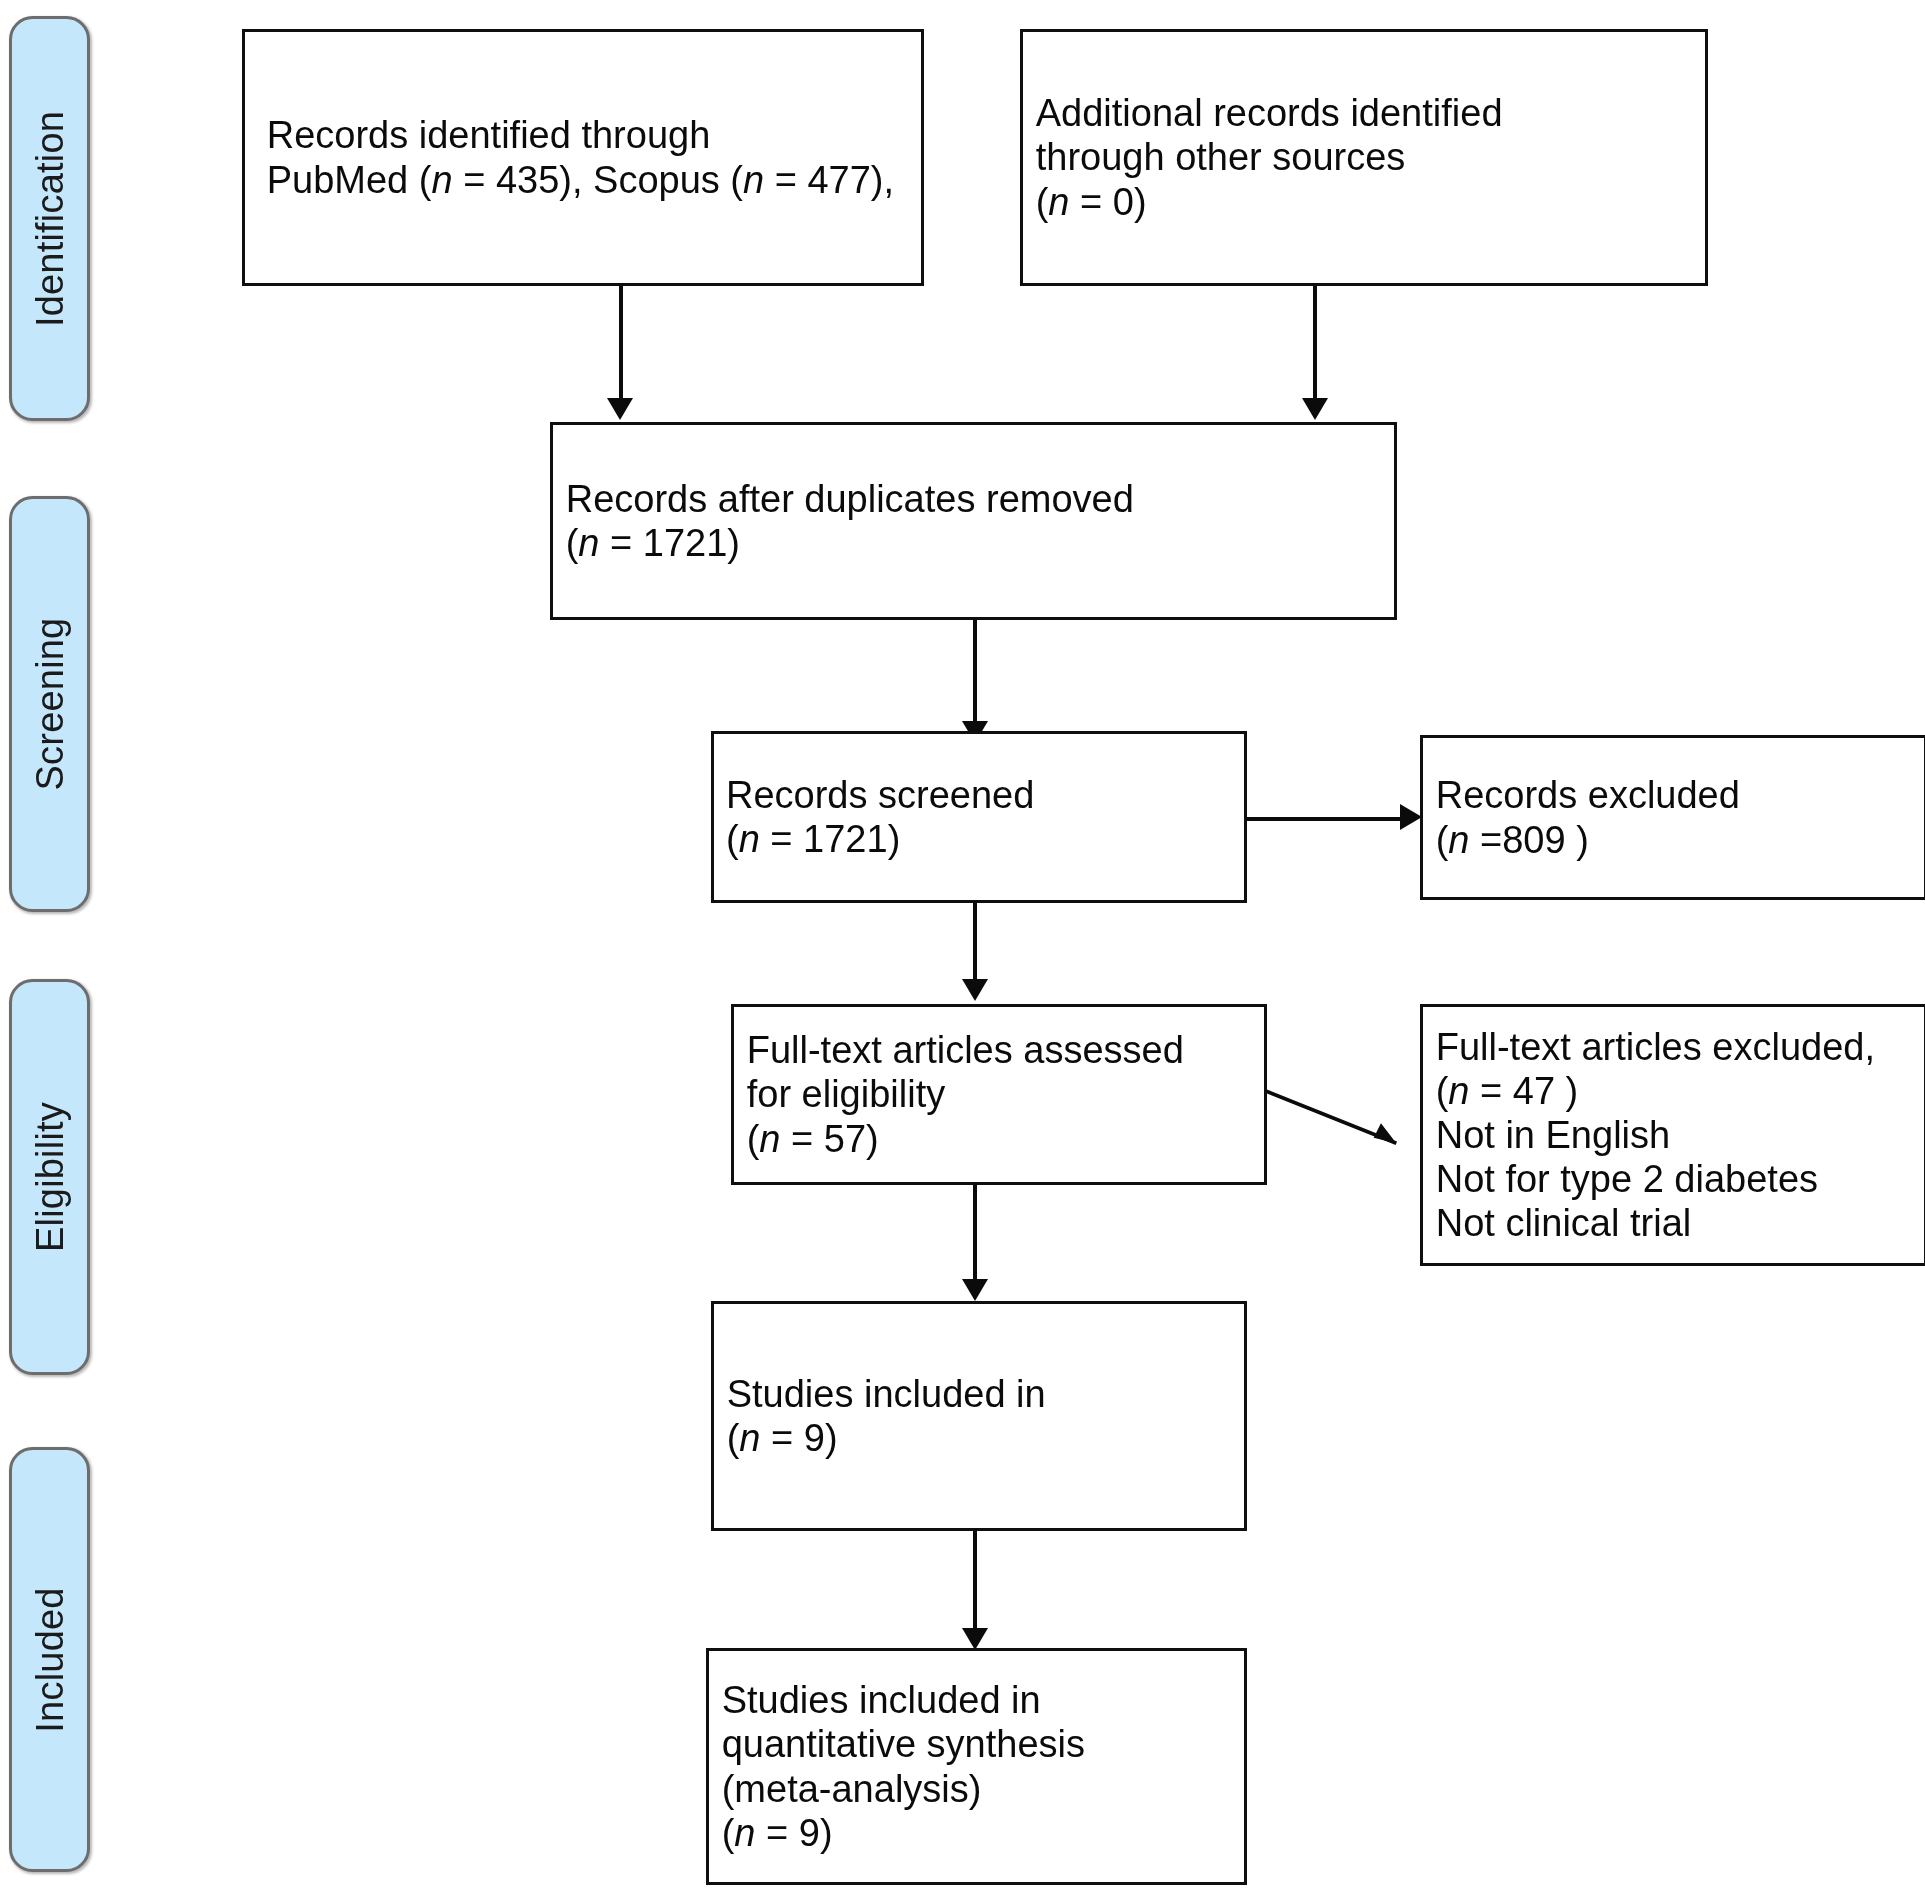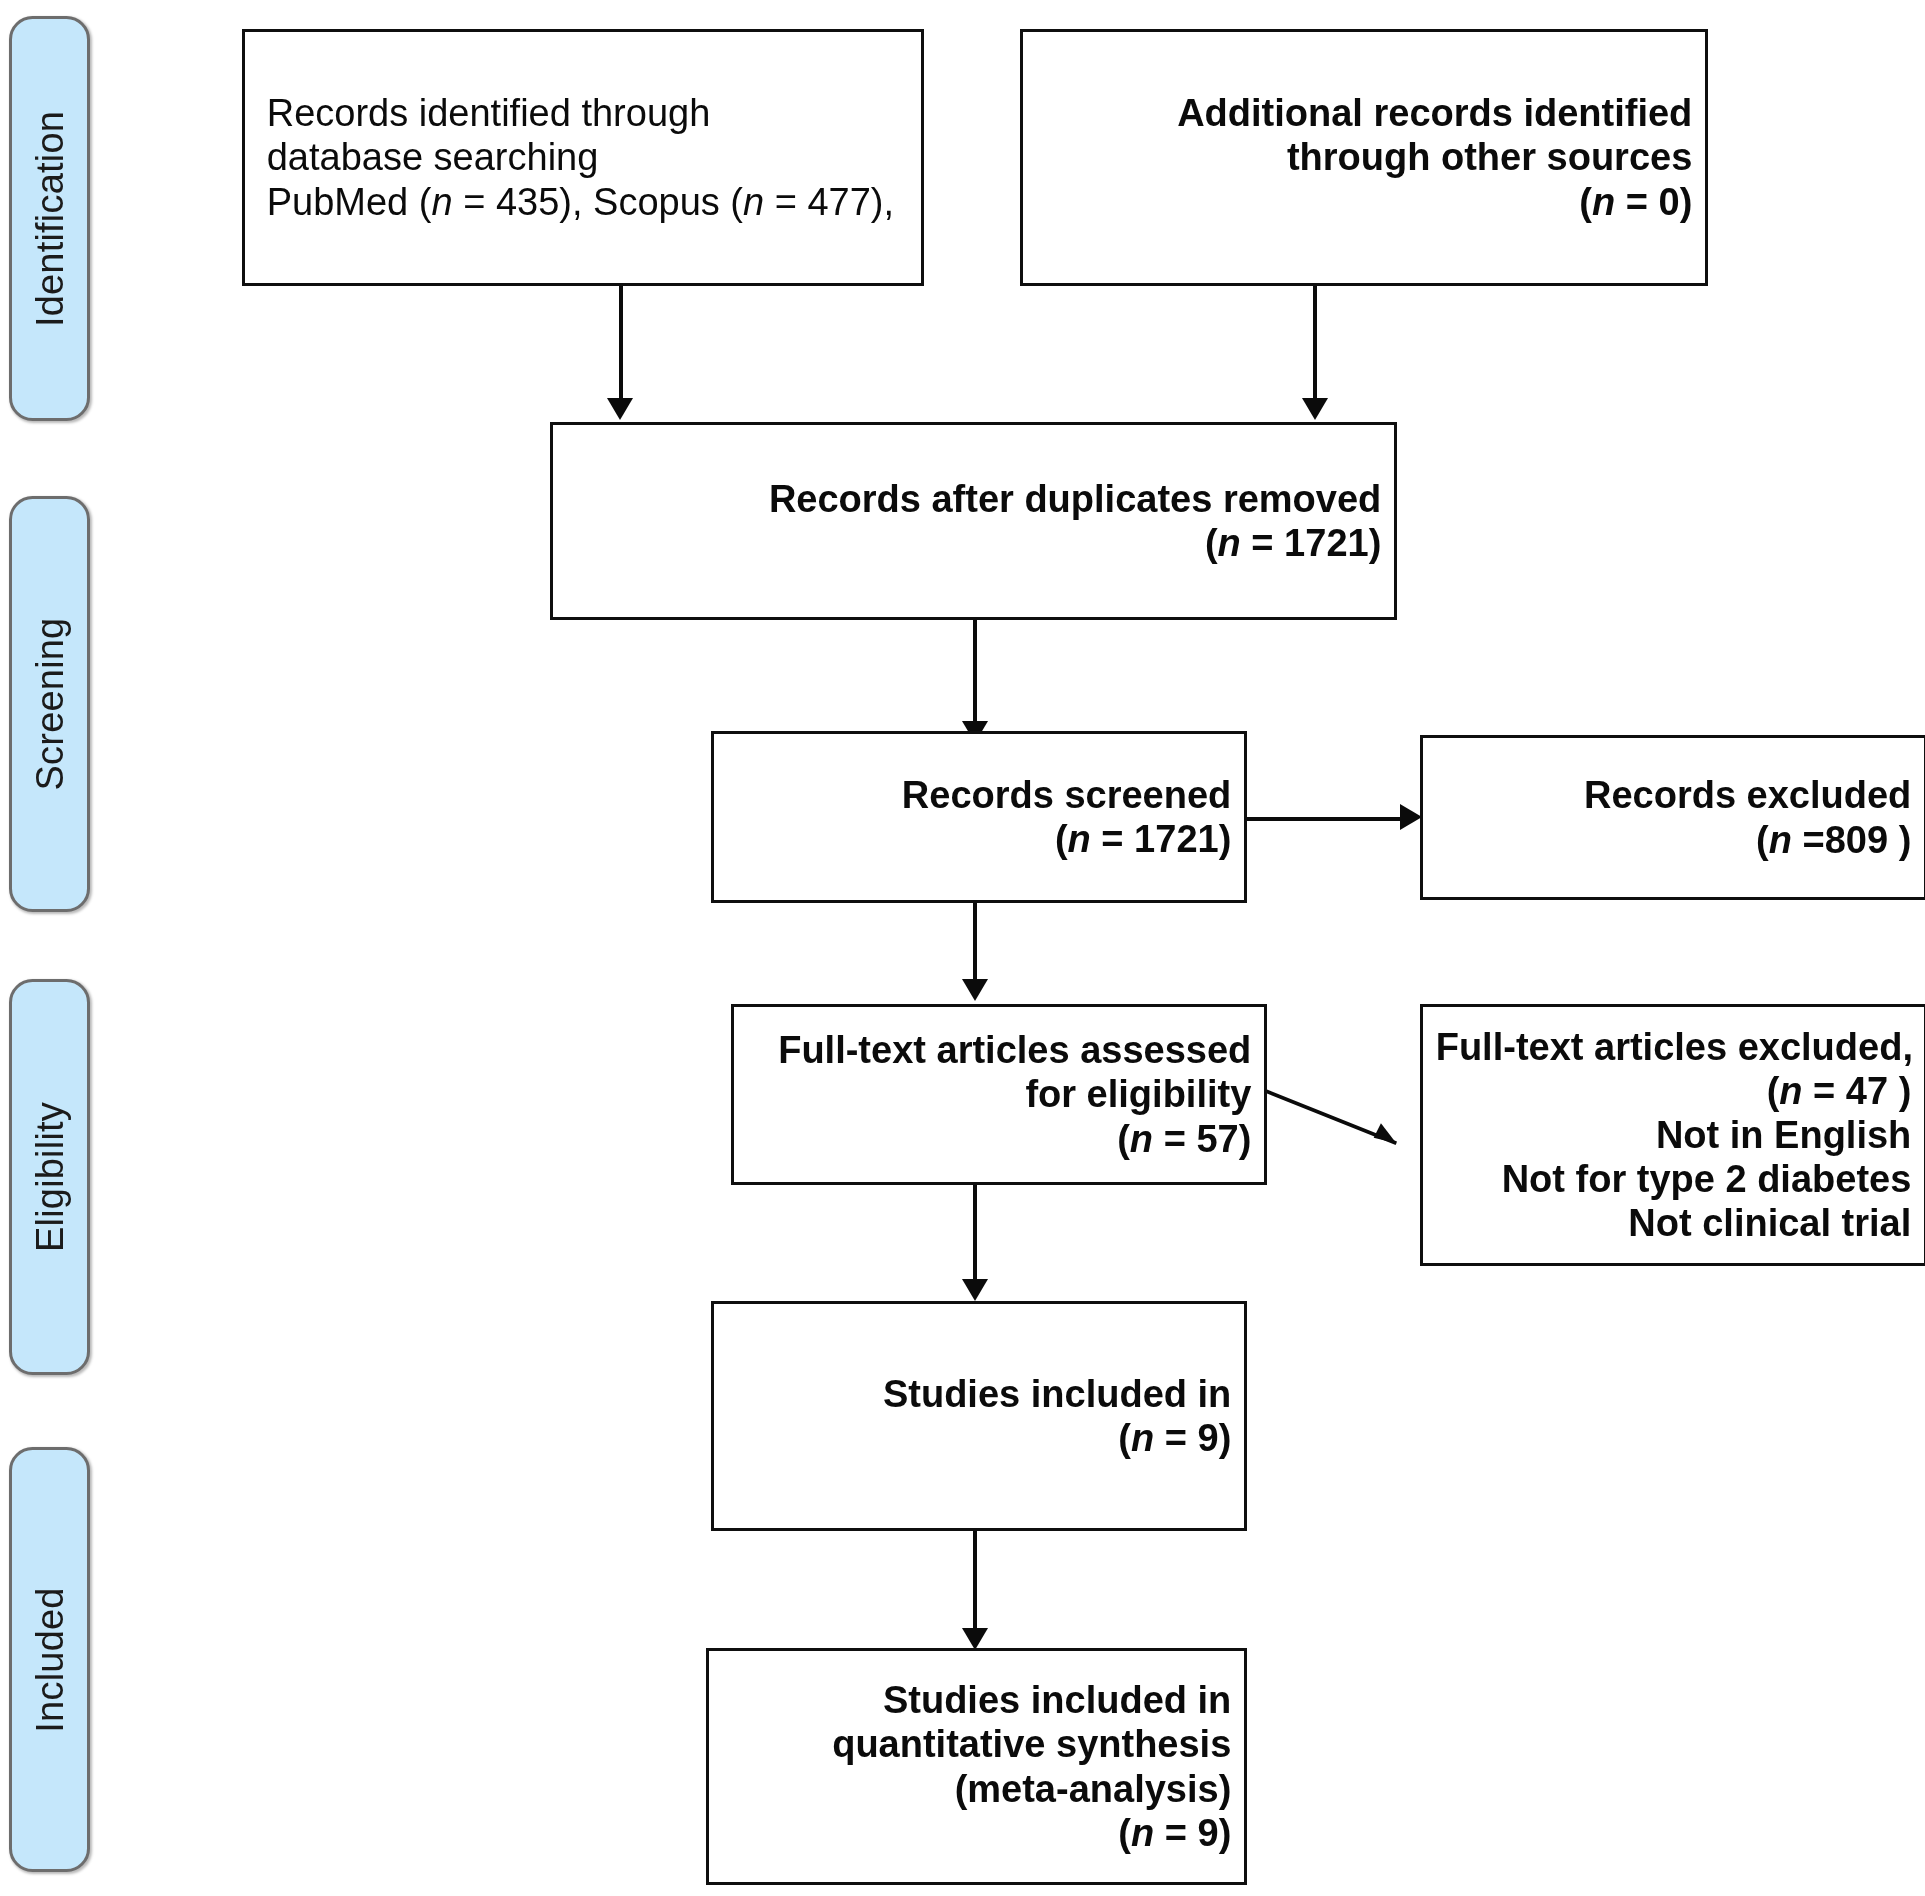--- a/index.html
+++ b/index.html
@@ -47,21 +47,21 @@
     flex-direction: column;
     justify-content: center;
     padding: 5.4px 12.7px;
   }
   .flow-box .line {
     font-size: 38px;
     line-height: 1.16;
     color: #0b0b0b;
     white-space: nowrap;
   }
-  .center-text .line { text-align: right; font-weight: bold; }
+  .center-text .line { text-align: left; }
   .left-text .line { text-align: left; margin-left: 9px; }
 
   em.n { font-style: italic; }
 
   
   .vline {
     position: absolute;
     background: #0b0b0b;
     width: 3.6px;
   }
@@ -128,21 +128,20 @@
   </svg>
 
   <div class="vline" style="left:973px; top:1185px; height:98px;"></div>
   <div class="arrow-down" style="left:962px; top:1279px;"></div>
 
   <div class="vline" style="left:973px; top:1531px; height:101px;"></div>
   <div class="arrow-down" style="left:962px; top:1628px;"></div>
 
   <div class="flow-box left-text" style="left:242px; top:29px; width:682px; height:257px;">
     <div class="line">Records identified through</div>
-    <div class="line">database searching</div>
     <div class="line">PubMed (<em class="n">n</em> = 435), Scopus (<em class="n">n</em> = 477),</div>
   </div>
 
   <div class="flow-box center-text" style="left:1020px; top:29px; width:688px; height:257px;">
     <div class="line">Additional records identified</div>
     <div class="line">through other sources</div>
     <div class="line">(<em class="n">n</em> = 0)</div>
   </div>
 
   <div class="flow-box center-text" style="left:550px; top:422px; width:847px; height:198px;">

